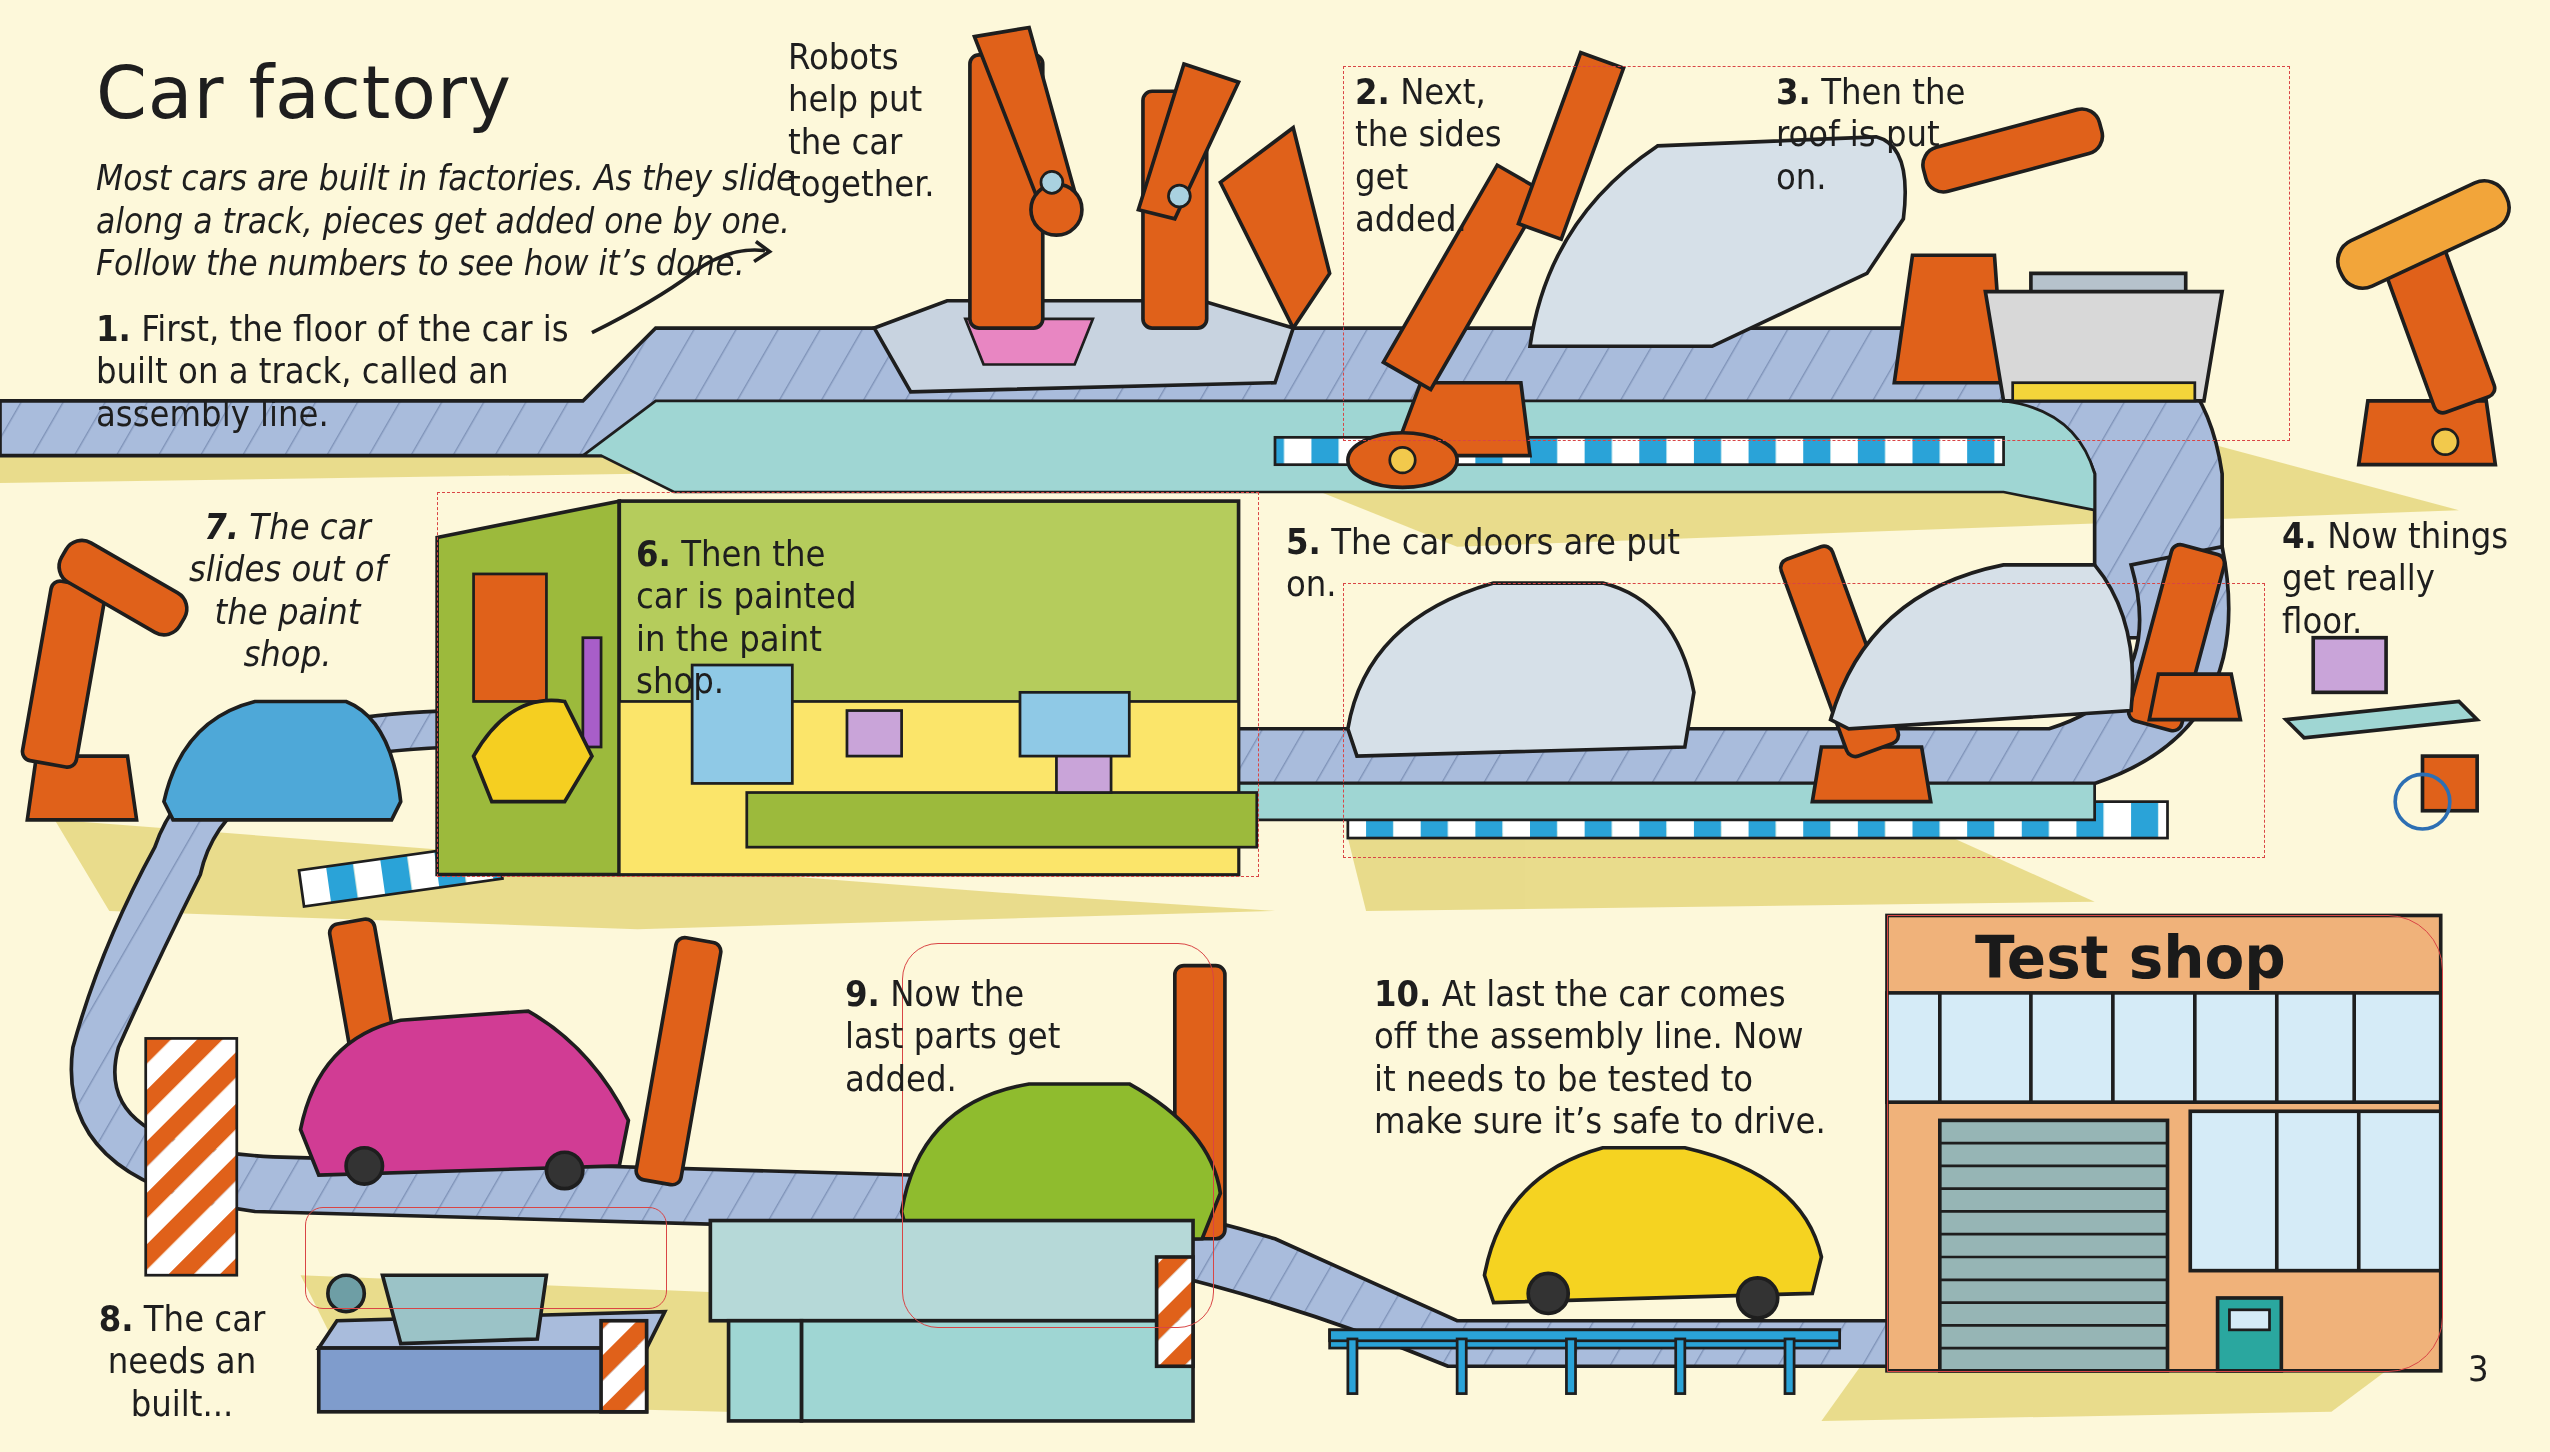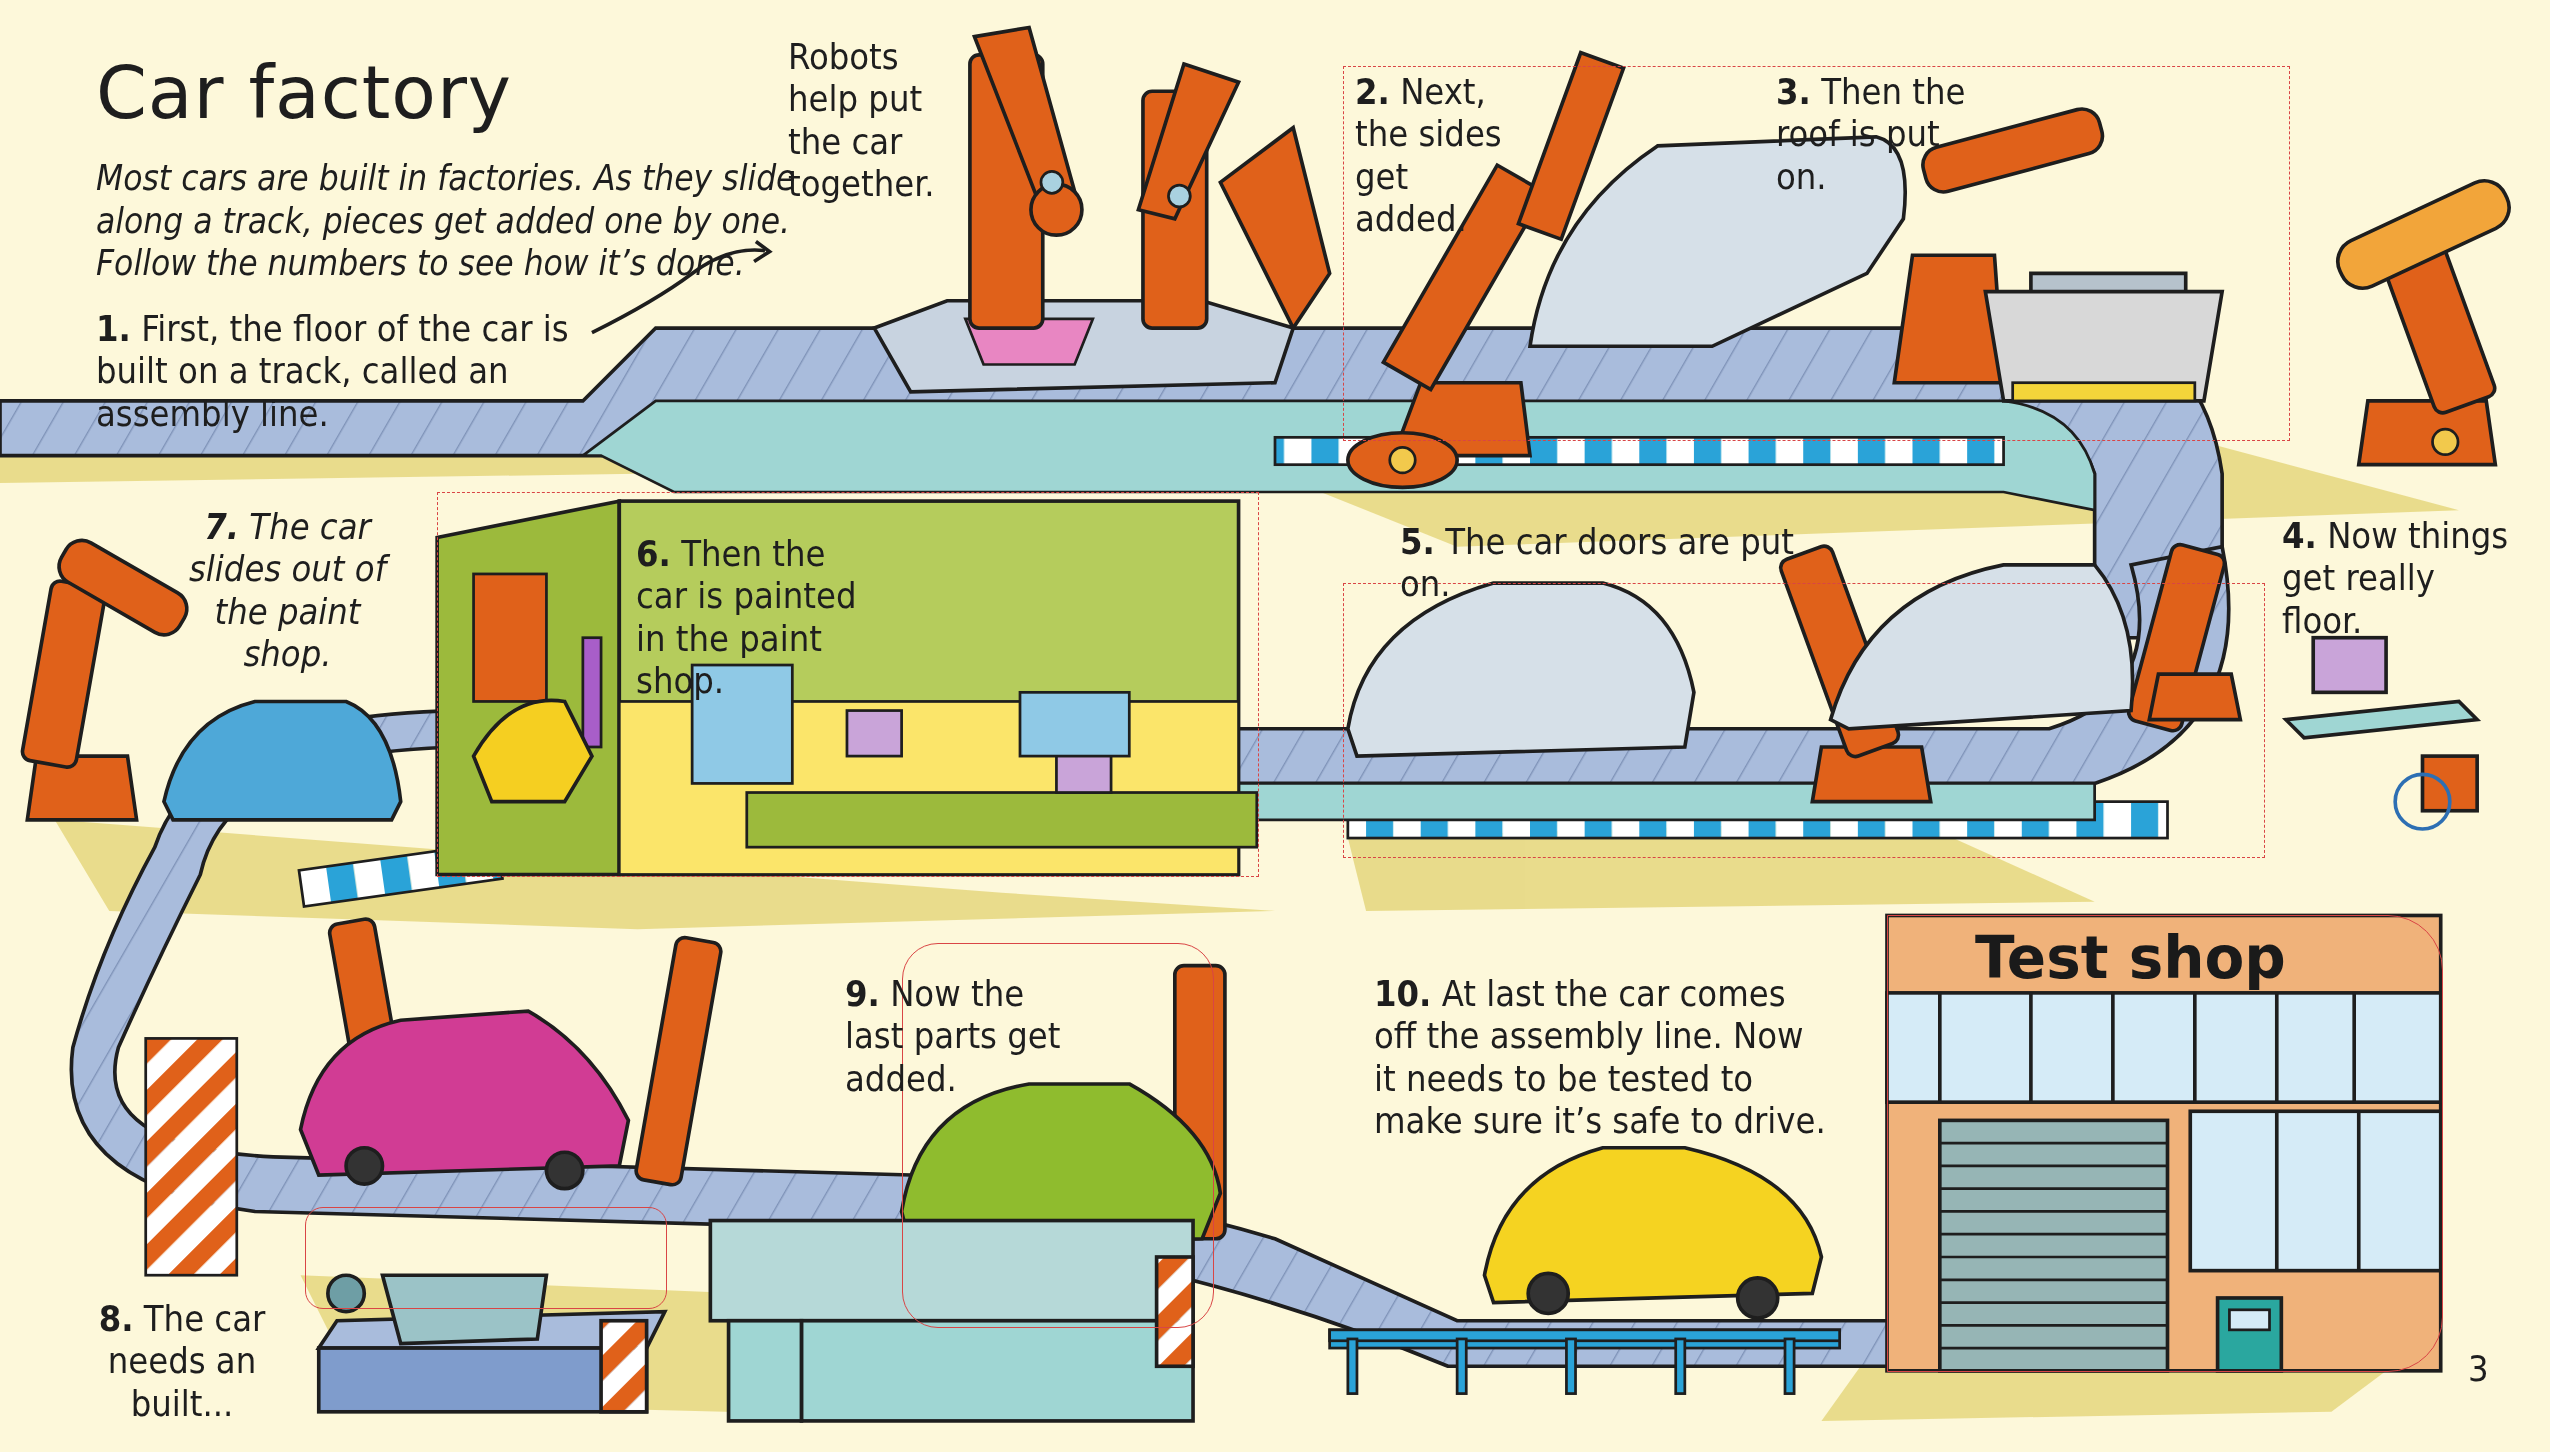--- a/index.html
+++ b/index.html
@@ -239,21 +239,21 @@
 <div class="abs txt cap" style="left:1776px;top:71px;width:219px;text-align:left;">
   <span class="num">3.</span>
   <span>Then the roof is put on.</span>
 </div>
 
 <div class="abs txt cap" style="left:2282px;top:515px;width:228px;">
   <span class="num">4.</span>
   <span>Now things get really floor.</span>
 </div>
 
-<div class="abs txt cap" style="left:1400px;top:521px;width:437px;">
+<div class="abs txt cap" style="left:1286px;top:521px;width:437px;">
   <span class="num">5.</span>
   <span>The car doors are put on.</span>
 </div>
 
 <div class="abs txt cap" style="left:636px;top:533px;width:237px;">
   <span class="num">6.</span>
   <span>Then the car is painted in the paint shop.</span>
 </div>
 
 <div class="abs txt cap" style="left:178px;top:506px;width:219px;text-align:center;font-style:italic;">

